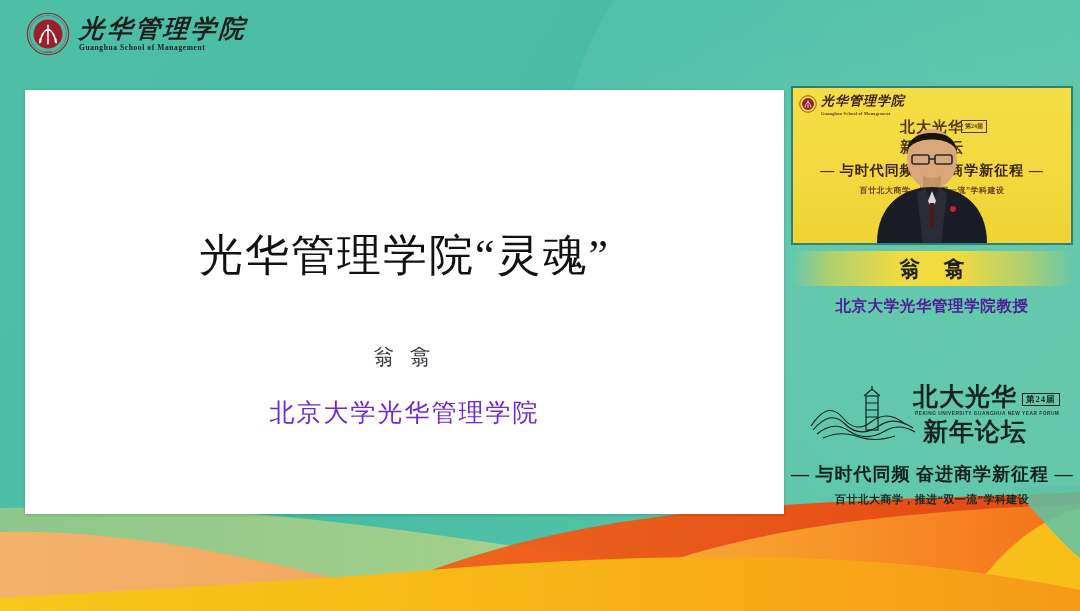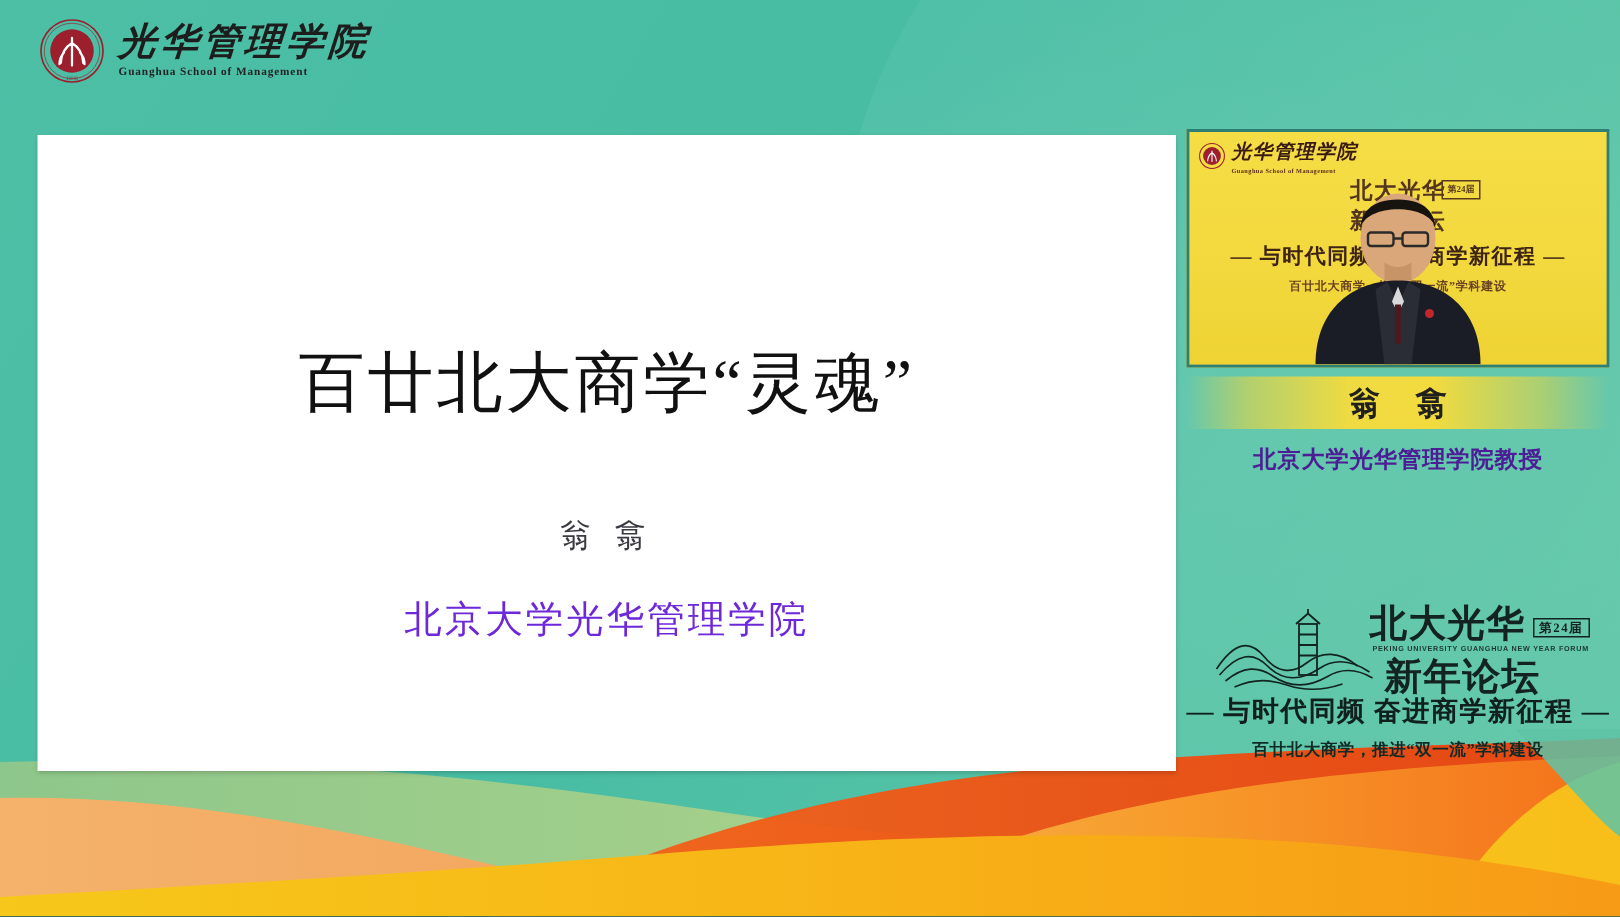--- a/index.html
+++ b/index.html
@@ -268,21 +268,20 @@
   .forum-lockup {
     position: absolute;
     left: 791px;
     top: 380px;
     width: 282px;
     height: 135px;
   }
   .forum-row {
     position: relative;
     height: 72px;
-    margin-top: 20px;
   }
   .forum-mountain {
     position: absolute;
     left: 18px;
     top: 6px;
     width: 110px;
     height: 62px;
   }
   .forum-words {
     position: absolute;
@@ -411,21 +410,21 @@
       <path d="M50 30 L50 72 M50 38 C40 44 34 52 33 68 M50 38 C60 44 66 52 67 68 M38 52 C33 58 31 64 31 70 M62 52 C67 58 69 64 69 70" fill="none" stroke="#ffffff" stroke-width="3.4" stroke-linecap="round"></path>
       <text x="50" y="94" text-anchor="middle" font-size="7" fill="#9c1f2e" font-family="DejaVu Serif, serif">1898</text>
     </svg>
     <div class="logo-text-wrap">
       <div class="logo-cn">光华管理学院</div>
       <div class="logo-en">Guanghua School of Management</div>
     </div>
   </div>
 
   <div class="slide">
-    <div class="slide-title">百廿北大商学“灵魂”</div>
+    <div class="slide-title">光华管理学院“灵魂”</div>
     <div class="slide-author">翁 翕</div>
     <div class="slide-affiliation"></div>
     <div class="slide-affil">北京大学光华管理学院</div>
   </div>
 
   <div class="video-box">
     <div class="video-bg"></div>
 
     <div class="vid-logo">
       <svg width="18" height="18" viewBox="0 0 100 100">

